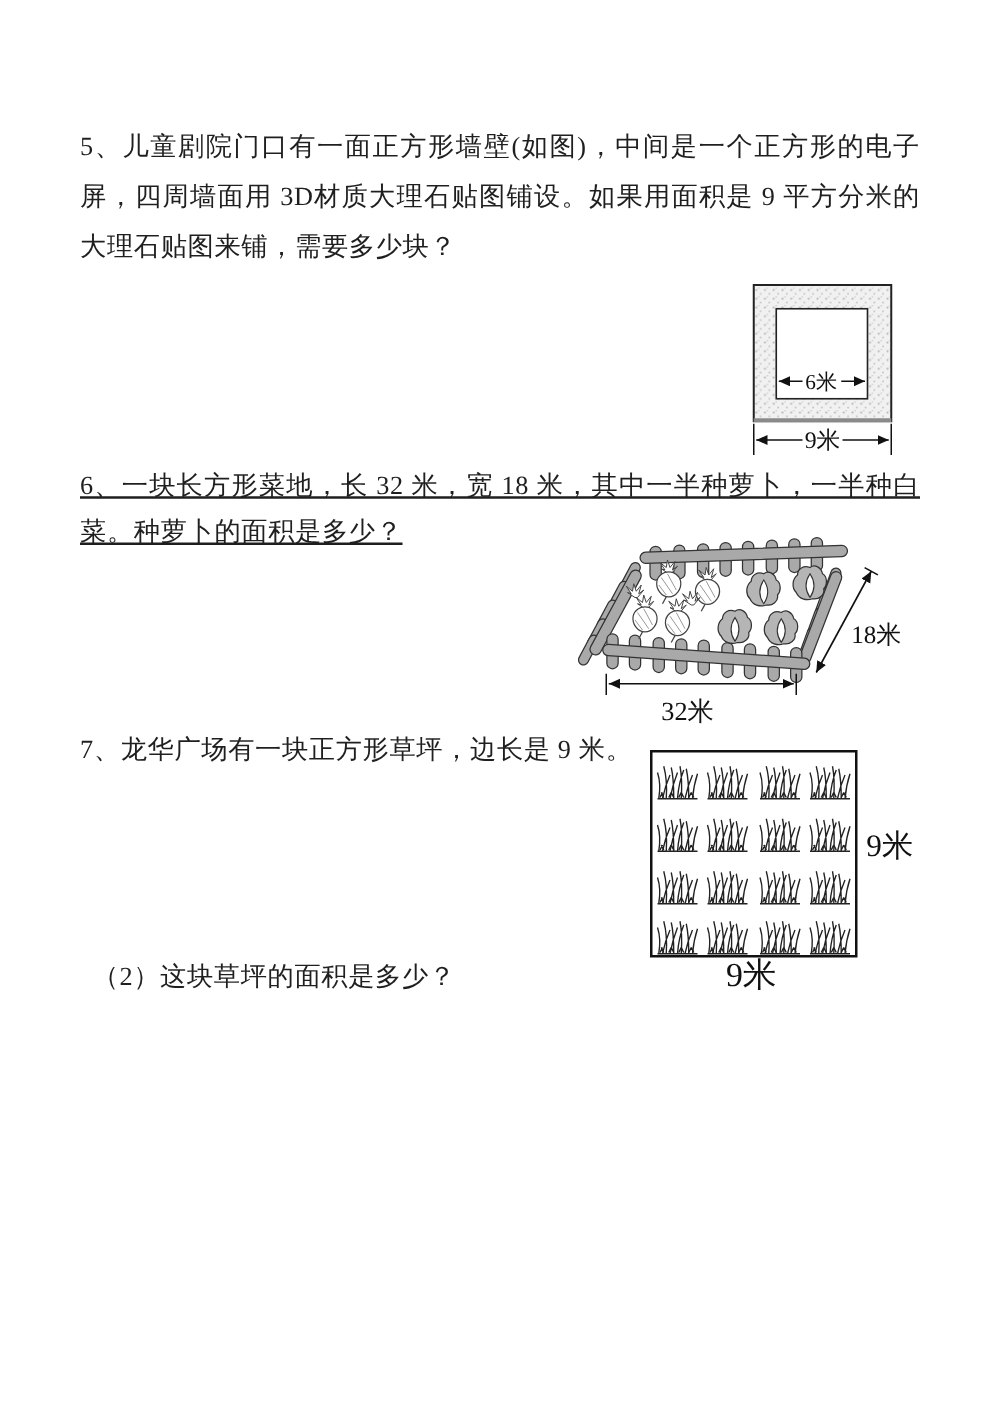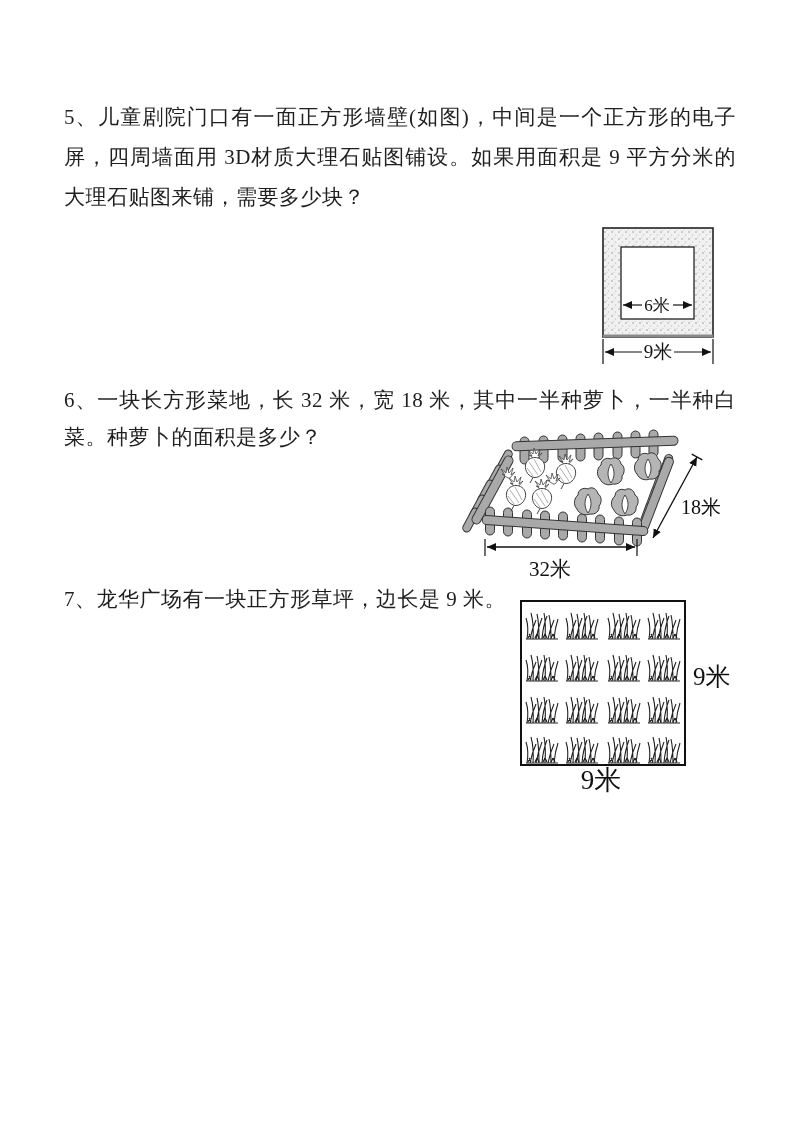--- a/index.html
+++ b/index.html
@@ -58,21 +58,21 @@
     </g>
     <g>
       <line x1="7" y1="123" x2="7" y2="148" stroke="#111" stroke-width="1.2"></line>
       <line x1="117" y1="123" x2="117" y2="148" stroke="#111" stroke-width="1.2"></line>
       <line x1="46" y1="136" x2="9" y2="136" stroke="#111" stroke-width="1.2" marker-end="url(#f1a)"></line>
       <line x1="78" y1="136" x2="115" y2="136" stroke="#111" stroke-width="1.2" marker-end="url(#f1a)"></line>
       <text x="62" y="142" font-size="19" text-anchor="middle">9米</text>
     </g>
   </svg>
 
-  <p class="para" style="left:64px;top:382px;width:672px;line-height:37px;">6、一块长方形菜地，长 32 米，宽 18 米，其中一半种萝卜，一半种白菜。种萝卜的面积是多少？</p>
+  <p class="para" style="left:64px;top:370px;width:672px;line-height:37px;text-decoration:underline;">6、一块长方形菜地，长 32 米，宽 18 米，其中一半种萝卜，一半种白菜。种萝卜的面积是多少？</p>
 
   <svg class="fig" style="left:458px;top:426px;" width="305" height="164" viewBox="0 0 305 164">
     <defs>
       <marker id="f2a" markerWidth="10" markerHeight="9" refX="9" refY="4" orient="auto-start-reverse" markerUnits="userSpaceOnUse">
         <path d="M0,0 L9,4 L0,8 Z" fill="#111"></path>
       </marker>
       <g id="leaf">
         <path d="M0,0 L-6,-4 L-3,-3 L-7,-9 L-2,-5 L-1,-11 L1,-5 L5,-10 L3,-3 L7,-6 L2,0 Z" fill="#ffffff" stroke="#444" stroke-width="0.8"></path>
       </g>
       <g id="radish">
@@ -184,15 +184,16 @@
         <use href="#tuft" x="130" y="100"></use>
       <use href="#tuft" x="8" y="140"></use>
         <use href="#tuft" x="48" y="140"></use>
         <use href="#tuft" x="90" y="140"></use>
         <use href="#tuft" x="130" y="140"></use>
     </g>
     <text x="176" y="88" font-size="25">9米</text>
     <text x="84" y="192" font-size="27" text-anchor="middle">9米</text>
   </svg>
 
+  <p class="para oneline" style="left:74px;top:761px;">（2）这块草坪的面积是多少？</p>
 
 
 </div>
 
 </body></html>

